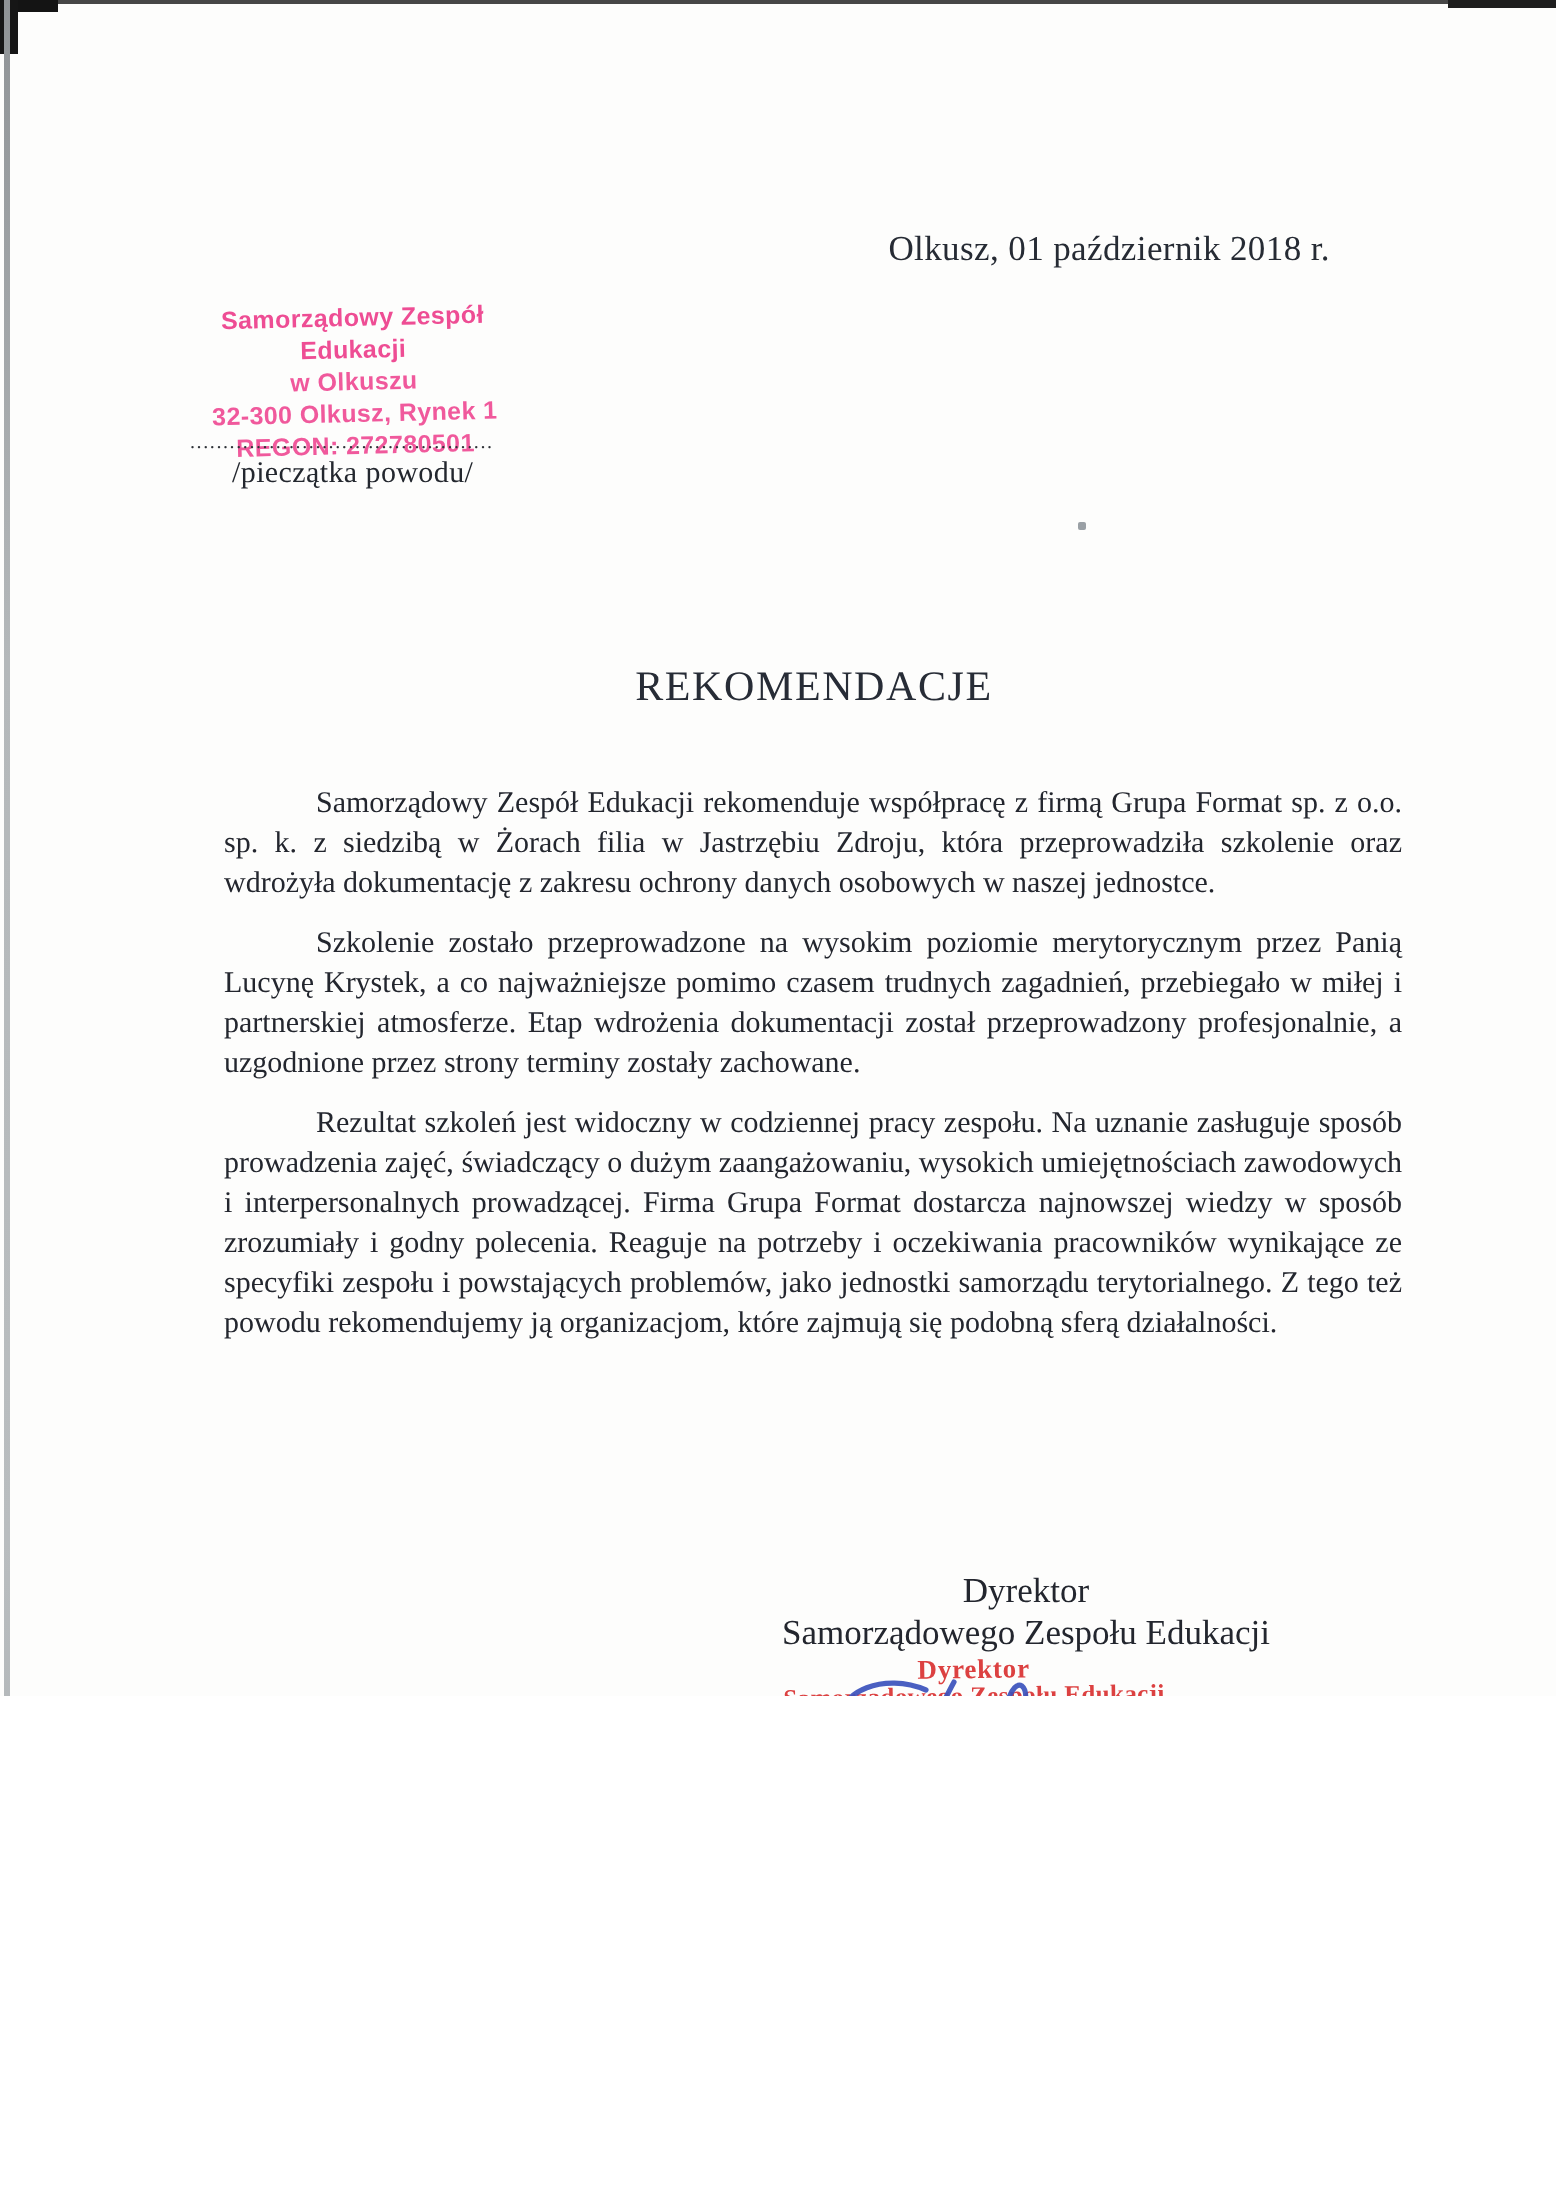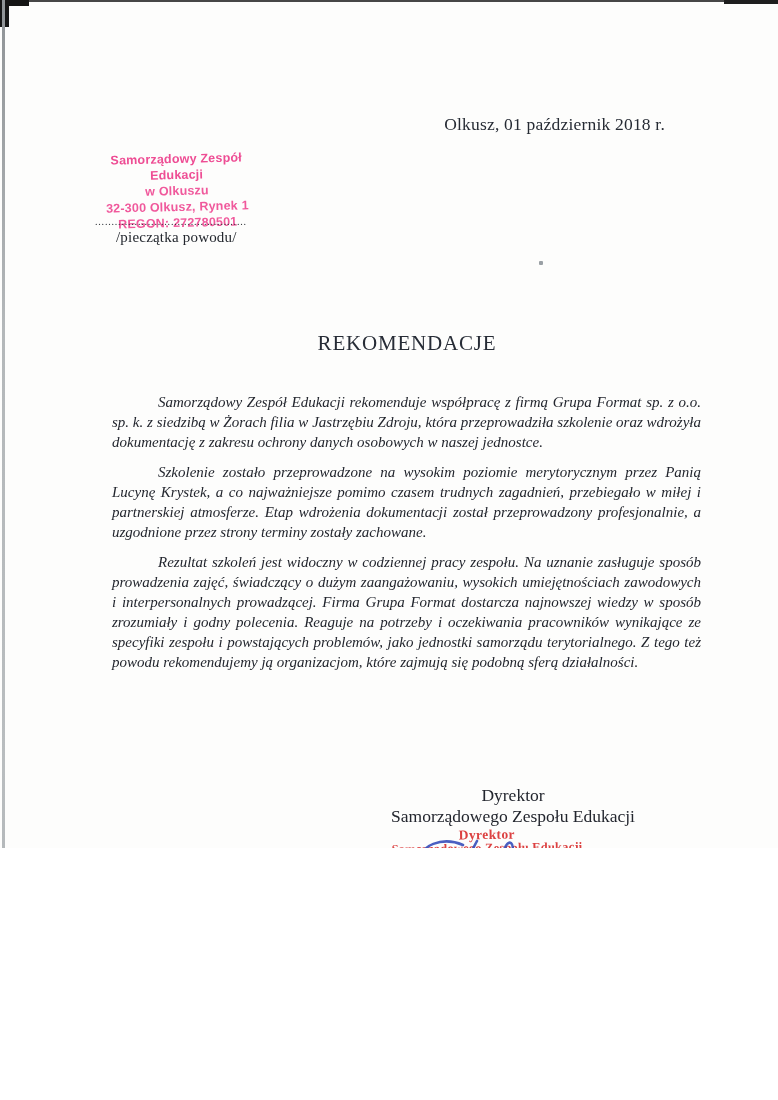--- a/index.html
+++ b/index.html
@@ -49,21 +49,21 @@
     font-size:15px;color:#23272e;letter-spacing:0.2px;
   }
 
   
   .letter-title{
     position:absolute;left:112px;top:319px;width:590px;
     text-align:center;font-size:21px;letter-spacing:0.8px;color:#272c36;margin-top:12px;
   }
   .letter-body{
     position:absolute;left:112px;top:392px;width:589px;
-    font-size:15px;line-height:20px;text-align:justify;color:#23262e;font-style:italic;
+    font-size:15px;line-height:20px;text-align:justify;color:#23262e;
   }
   .letter-body p{margin:0 0 10px 0;text-indent:46px;}
 
   
   .sig-role{
     position:absolute;left:348px;top:785px;width:330px;
     text-align:center;font-size:17.5px;line-height:21px;color:#23262e;
   }
   .director-stamp{
     position:absolute;left:362px;top:828px;width:250px;

